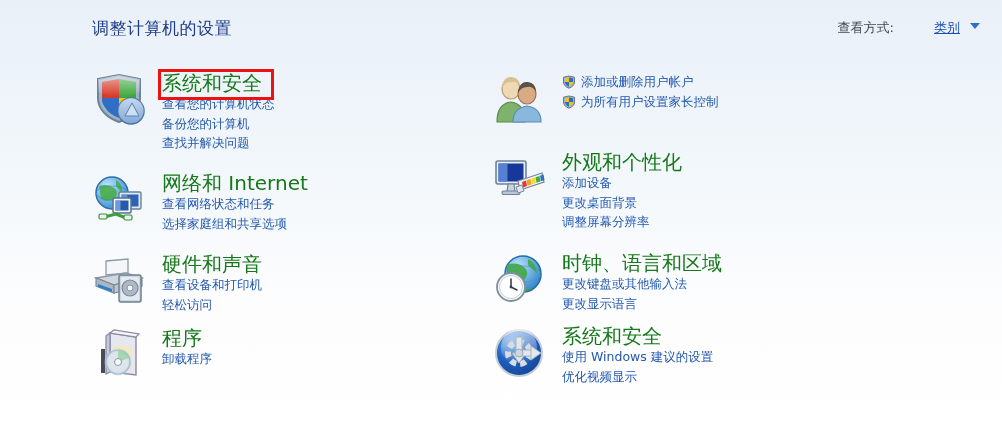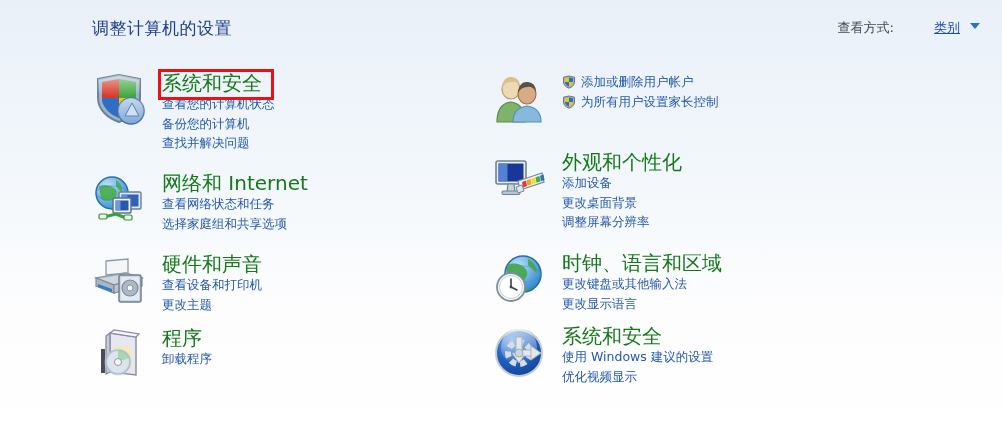--- a/index.html
+++ b/index.html
@@ -201,21 +201,21 @@
             <path d="M22 32 L50 25 L50 33 L22 40 Z" fill="#bdc8d4" stroke="#7d8a98" stroke-width="1.2"></path>
             <path d="M6 31 L20 36 L20 39 L6 34 Z" fill="#2f7fc8"></path>
             <rect x="27" y="22" width="22" height="27" rx="2" fill="#cdd6e0" stroke="#6f7f90" stroke-width="1.5"></rect>
             <rect x="29" y="24" width="18" height="23" rx="1.5" fill="#e3eaf2"></rect>
             <circle cx="38" cy="35" r="8" fill="#aeb9c6" stroke="#7b8895" stroke-width="1.2"></circle>
             <circle cx="38" cy="35" r="3" fill="#f2f5f8" stroke="#8d99a6" stroke-width="1"></circle>
           </svg></div>
         <div class="cat-body">
           <a class="cat-title">硬件和声音</a>
           <a class="cat-link"><span>查看设备和打印机</span></a>
-          <a class="cat-link"><span>更改主题</span></a>
+          <a class="cat-link"><span>轻松访问</span></a>
         </div>
       </div>
       <div class="cat" style="top: 327px;">
         <div class="cat-icon"><svg width="56" height="56" viewBox="0 0 56 56" xmlns="http://www.w3.org/2000/svg">
             <path d="M18 6 L44 10 L44 48 L18 45 Z" fill="#e7e7f2" stroke="#8a8aa0" stroke-width="1.4"></path>
             <path d="M18 6 L14 9 L14 47 L18 45 Z" fill="#c9c9dc" stroke="#8a8aa0" stroke-width="1.3"></path>
             <path d="M18 6 L44 10 L47 7 L22 3 Z" fill="#f4f4fa" stroke="#8a8aa0" stroke-width="1.2"></path>
             <path d="M22 18 L40 20 L40 42 L22 40 Z" fill="#f3e7b8" opacity=".85"></path>
             <rect x="9" y="22" width="4" height="24" fill="#4a4a58"></rect>
             <circle cx="26" cy="35" r="12" fill="#dfe4ea" stroke="#94a0ad" stroke-width="1.2"></circle>

